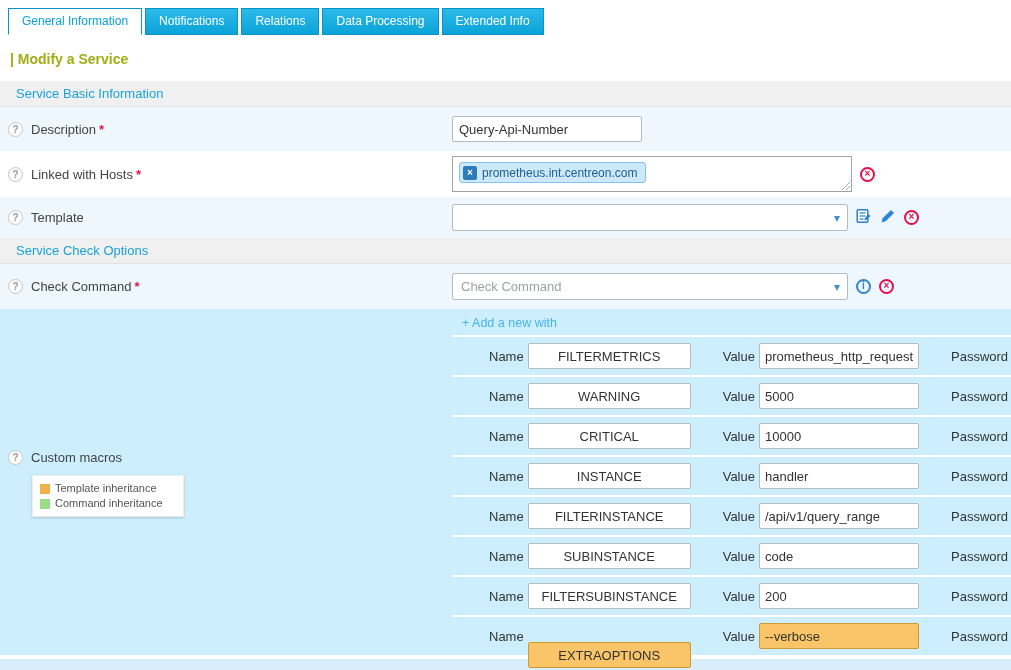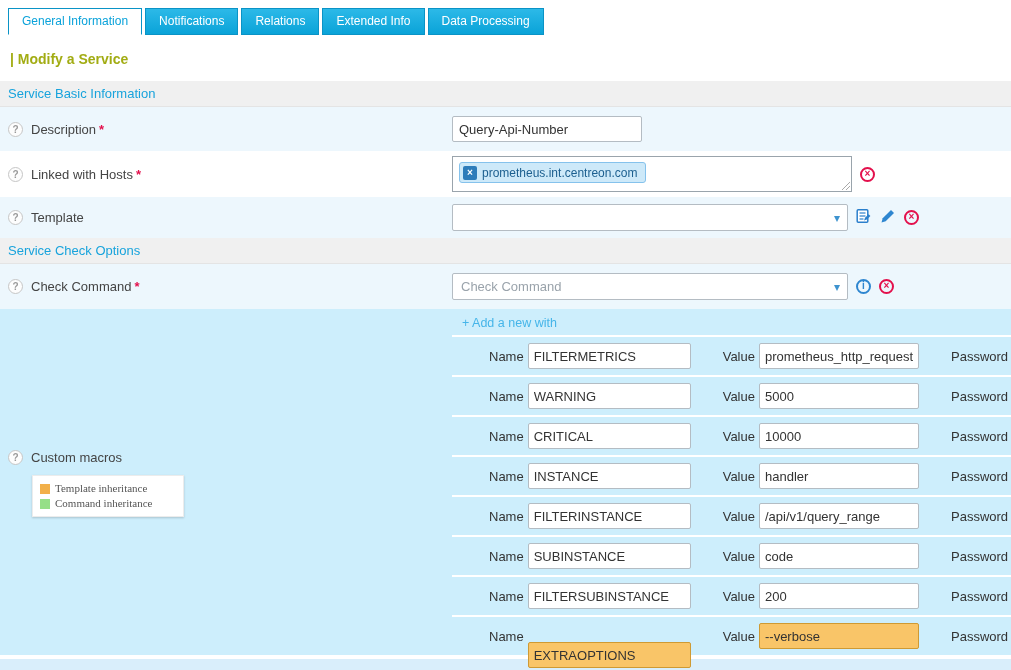--- a/index.html
+++ b/index.html
@@ -8,21 +8,21 @@
 
   
   .tabs{padding:8px 0 0 8px;display:flex;gap:3px;}
   .tab{height:27px;line-height:25px;padding:0 13px;font-size:12px;color:#fff;
        background:linear-gradient(#2cb9e8,#0aa3d8);border:1px solid #0a93c6;cursor:pointer;white-space:nowrap;}
   .tab.active{background:#fff;color:#0aa2da;border-bottom-color:#fff;}
 
   .page-title{margin:16px 0 0 10px;height:18px;font-size:14px;font-weight:bold;color:#a2ac13;}
 
   .section-bar{height:26px;line-height:26px;background:#f0f0f0;border-bottom:1px solid #e4e4e4;
-               color:#18a3dc;padding-left:8px;font-size:13px;}
+               color:#18a3dc;padding-left:16px;font-size:13px;}
   .section-bar.first{margin-top:12px;}
 
   
   .form-row{display:flex;align-items:center;}
   .row-desc{height:44px;background:#edf7fd;}
   .row-hosts{height:46px;background:#fff;}
   .row-template{height:41px;background:#edf7fd;}
   .row-check{height:45px;background:#edf7fd;}
   .label-cell{width:452px;flex:none;display:flex;align-items:center;gap:8px;padding-left:8px;}
   .field-cell{flex:1;display:flex;align-items:center;gap:8px;}
@@ -58,45 +58,45 @@
   .select.placeholder .sel-text{color:#9aa3ab;}
 
   .svg-icon{flex:none;cursor:pointer;display:inline-block;}
 
   
   .macro-area{display:flex;background:#cdeefc;height:346px;}
   .macro-left{width:452px;flex:none;}
   .macro-label-wrap{display:flex;align-items:center;gap:8px;padding:141px 0 0 8px;}
   .legend-box{margin:10px 0 0 32px;width:152px;background:#fff;border:1px solid #ececec;
               box-shadow:0 1px 2px rgba(0,0,0,.18);padding:5px 7px;font-size:11px;color:#555;}
-  .legend-row{display:flex;align-items:center;gap:5px;line-height:15px;font-family:Liberation Serif, serif;}
+  .legend-row{display:flex;align-items:center;gap:5px;line-height:15px;}
   .legend-sq{width:10px;height:10px;flex:none;}
   .macro-right{flex:1;min-width:0;}
   .add-entry{height:26px;line-height:28px;padding-left:10px;}
   .add-entry a{color:#45b5e9;font-size:12.5px;text-decoration:none;cursor:pointer;}
   .macro-row{height:40px;border-top:2px solid #fff;display:flex;align-items:center;padding-left:9px;gap:4px;}
   .m-label{color:#333;flex:none;margin-left:28px;}
   .m-input{height:26px;border:1px solid #b4bcc3;border-radius:2px;padding:0 5px;font:inherit;font-size:13px;background:#fff;color:#333;flex:none;}
-  .m-input.name{width:163px;}
+  .m-input.name{width:163px;text-align:center;}
   .m-input.value{width:160px;}
   .m-input.hl{background:#f9c568;border-color:#cf9a33;}
   .icons{display:flex;align-items:center;gap:2px;margin-left:1px;flex:none;}
   .m-check{width:14px;height:14px;margin-right:1px;cursor:pointer;}
 
   .bottom-band{margin-top:4px;height:11px;background:#d9eefb;}
 </style>
 </head>
 <body>
 
 <div class="tabs">
   <div class="tab active">General Information</div>
   <div class="tab">Notifications</div>
   <div class="tab">Relations</div>
+  <div class="tab">Data Processing</div>
   <div class="tab">Extended Info</div>
-  <div class="tab">Data Processing</div>
 </div>
 
 <div class="page-title">| Modify a Service</div>
 
 <div class="section-bar first">Service Basic Information</div>
 
 <div class="form-row row-desc">
   <div class="label-cell">
     <span class="help">?</span>
     <span class="lbl">Description</span>

